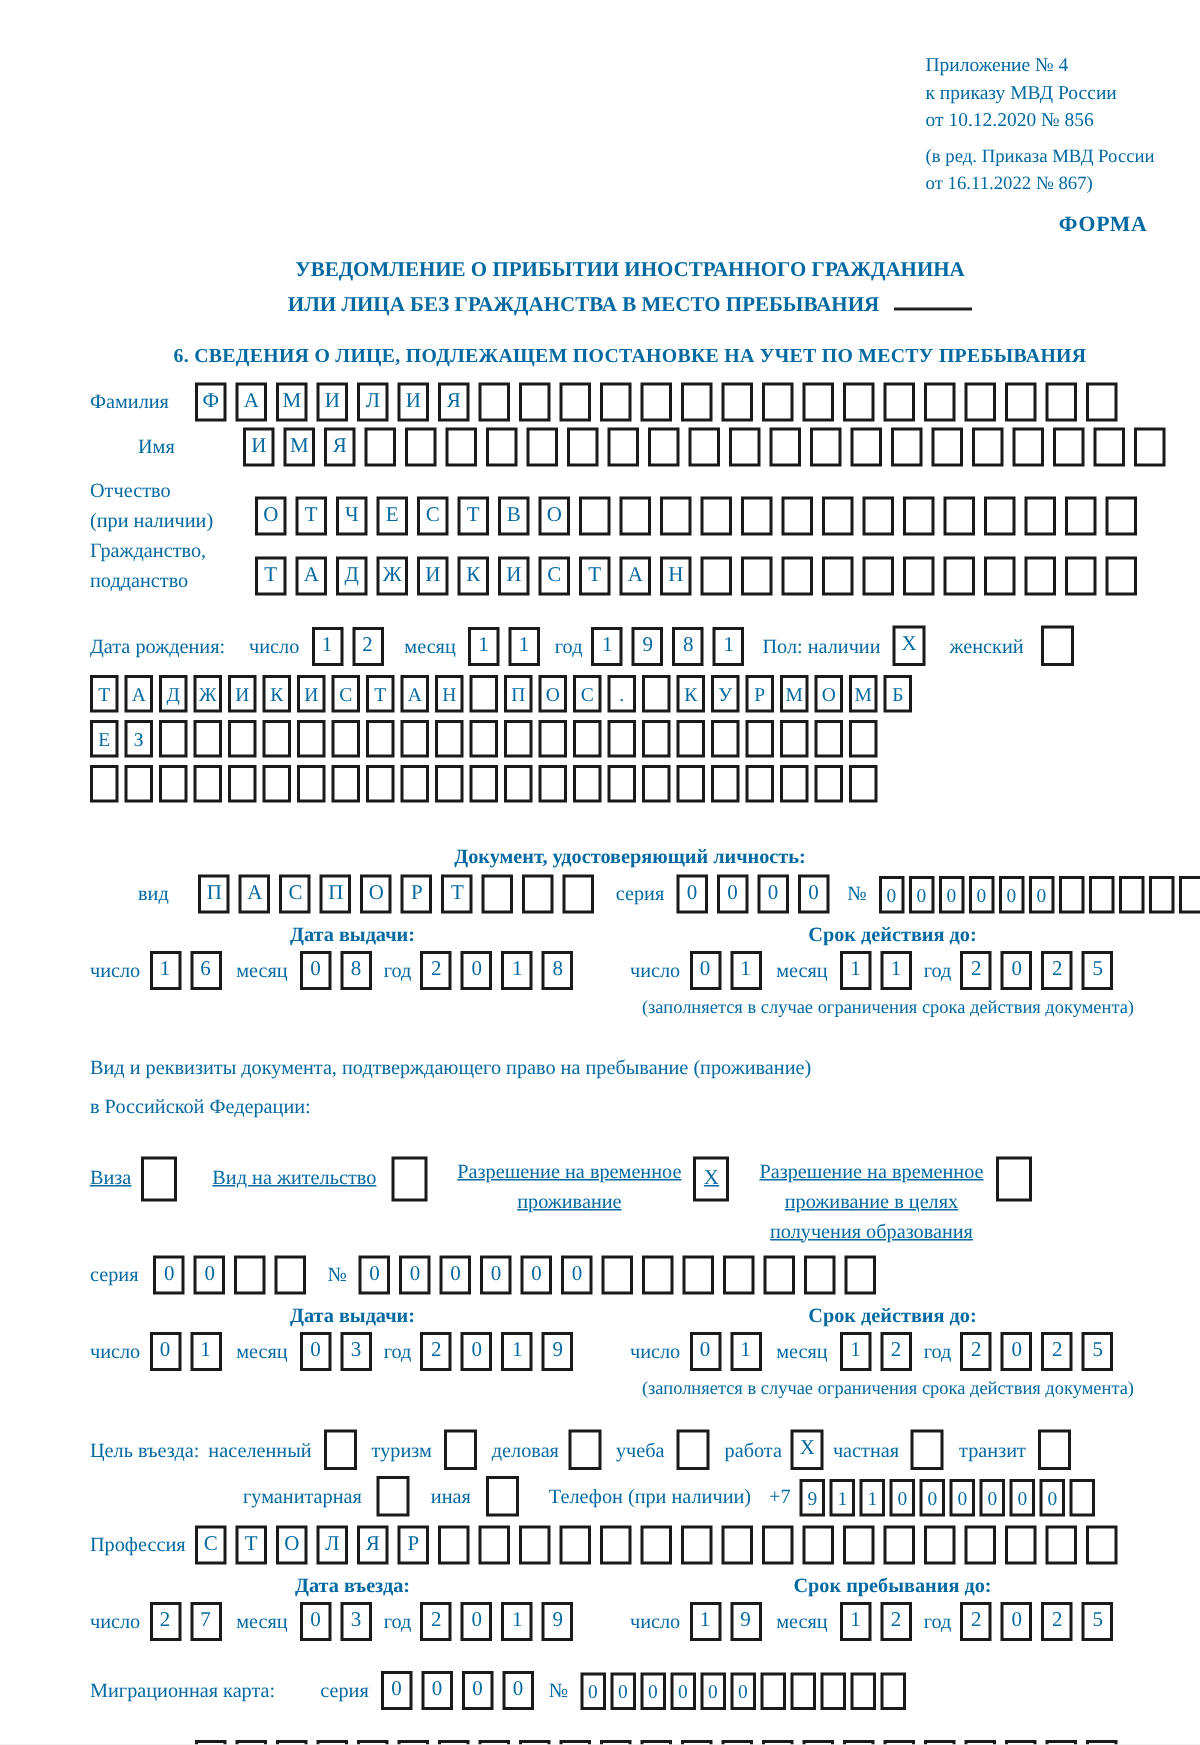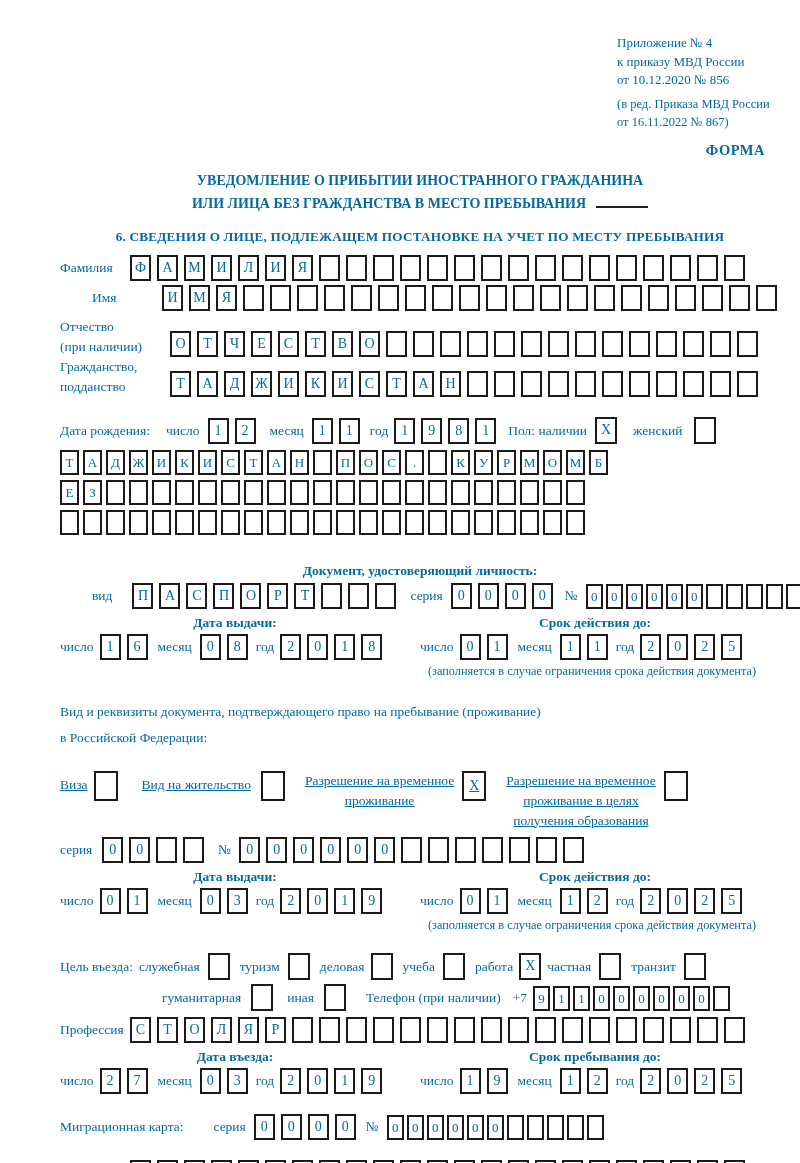--- a/index.html
+++ b/index.html
@@ -475,21 +475,21 @@
           <span class="cell">2</span>
           <span class="cell">5</span>
         </span>
     </span>
   </div>
   <div class="note-r mt3">(заполняется в случае ограничения срока действия документа)</div>
 
   <div class="frow mt8 purpose">
     <span class="lbl">Цель въезда:</span>
     <span class="pair ml6">
-      <span class="lbl">служебная</span>
+      <span class="lbl">населенный</span>
       <span class="cellbox ml8"></span>
     </span>
     <span class="pair ml10">
       <span class="lbl">туризм</span>
       <span class="cellbox ml8"></span>
     </span>
     <span class="pair ml10">
       <span class="lbl">деловая</span>
       <span class="cellbox ml6"></span>
     </span>

